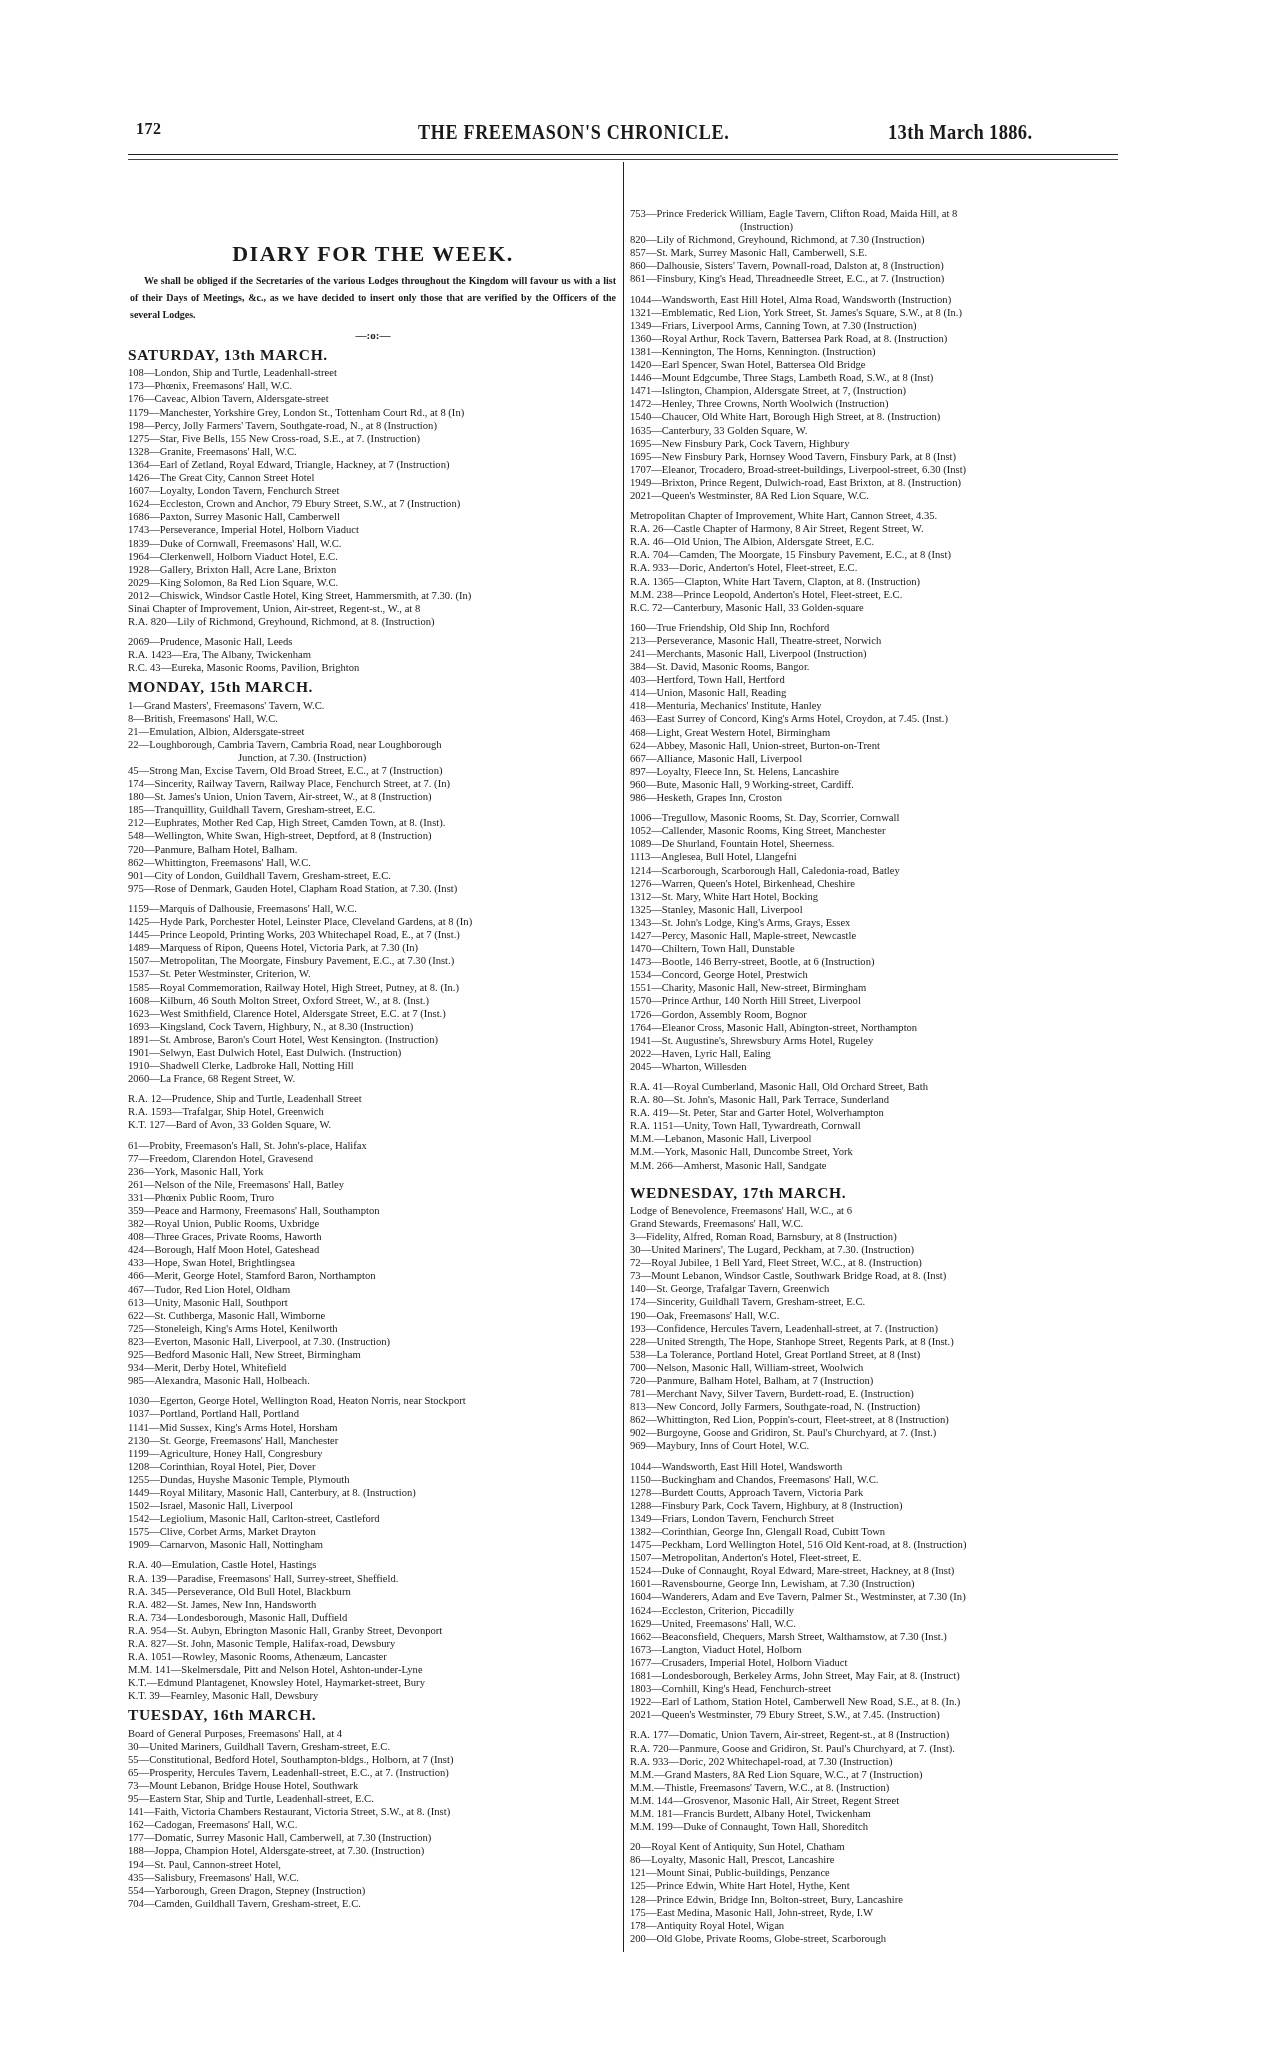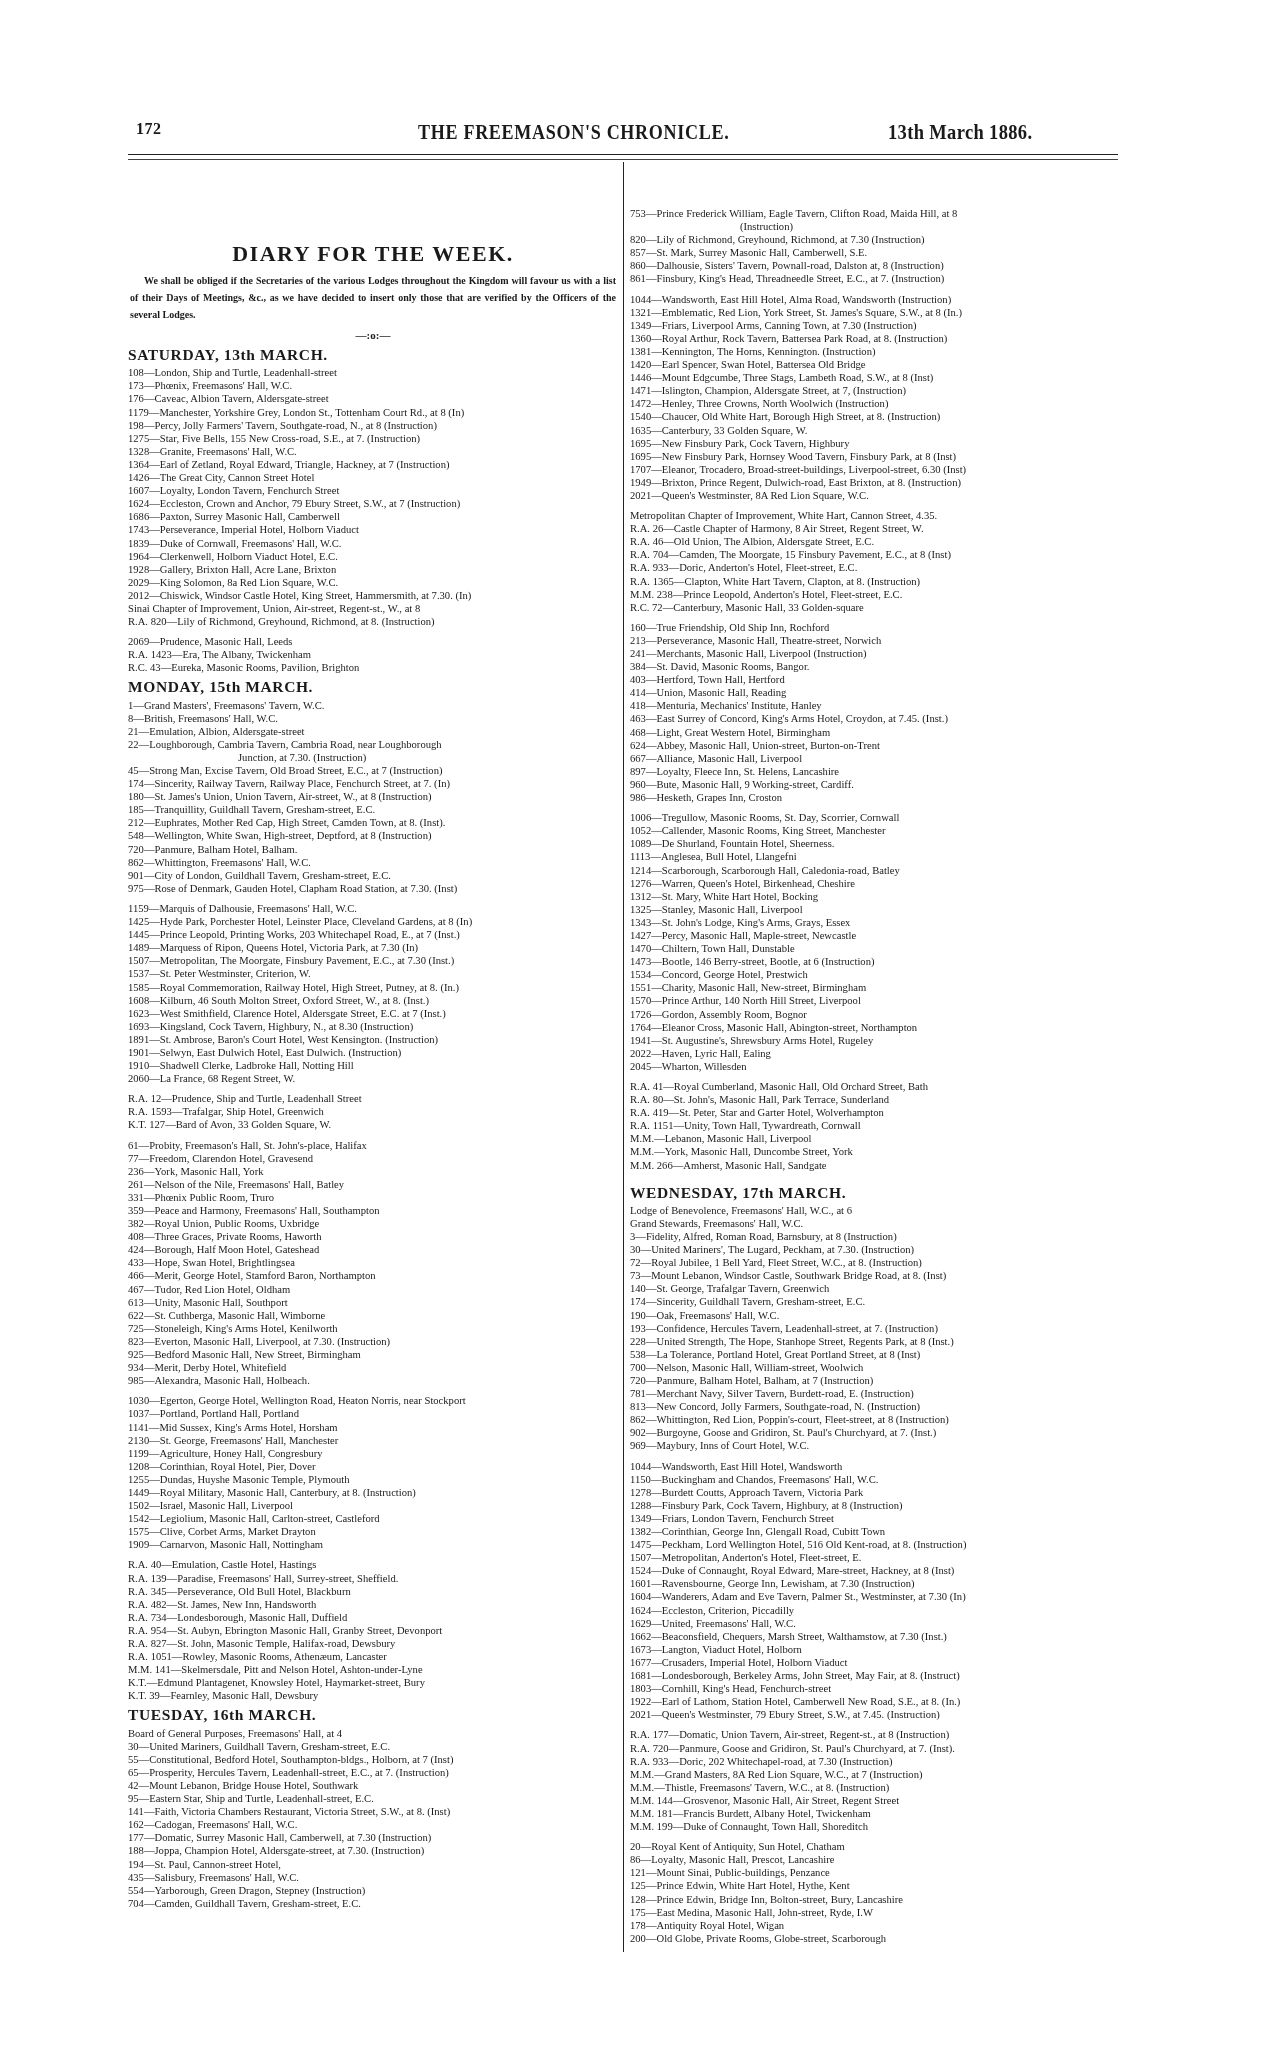--- a/index.html
+++ b/index.html
@@ -150,21 +150,21 @@
         <div class="line">K.T.—Edmund Plantagenet, Knowsley Hotel, Haymarket-street, Bury</div>
         <div class="line">K.T. 39—Fearnley, Masonic Hall, Dewsbury</div>
       </div>
 
     <div class="dayhead">TUESDAY, 16th MARCH.</div>
     <div>
         <div class="line">Board of General Purposes, Freemasons' Hall, at 4</div>
         <div class="line">30—United Mariners, Guildhall Tavern, Gresham-street, E.C.</div>
         <div class="line">55—Constitutional, Bedford Hotel, Southampton-bldgs., Holborn, at 7 (Inst)</div>
         <div class="line">65—Prosperity, Hercules Tavern, Leadenhall-street, E.C., at 7. (Instruction)</div>
-        <div class="line">42—Mount Lebanon, Bridge House Hotel, Southwark</div>
+        <div class="line">73—Mount Lebanon, Bridge House Hotel, Southwark</div>
         <div class="line">95—Eastern Star, Ship and Turtle, Leadenhall-street, E.C.</div>
         <div class="line">141—Faith, Victoria Chambers Restaurant, Victoria Street, S.W., at 8. (Inst)</div>
         <div class="line">162—Cadogan, Freemasons' Hall, W.C.</div>
         <div class="line">177—Domatic, Surrey Masonic Hall, Camberwell, at 7.30 (Instruction)</div>
         <div class="line">188—Joppa, Champion Hotel, Aldersgate-street, at 7.30. (Instruction)</div>
         <div class="line">194—St. Paul, Cannon-street Hotel,</div>
         <div class="line">435—Salisbury, Freemasons' Hall, W.C.</div>
         <div class="line">554—Yarborough, Green Dragon, Stepney (Instruction)</div>
         <div class="line">704—Camden, Guildhall Tavern, Gresham-street, E.C.</div>
       </div>

